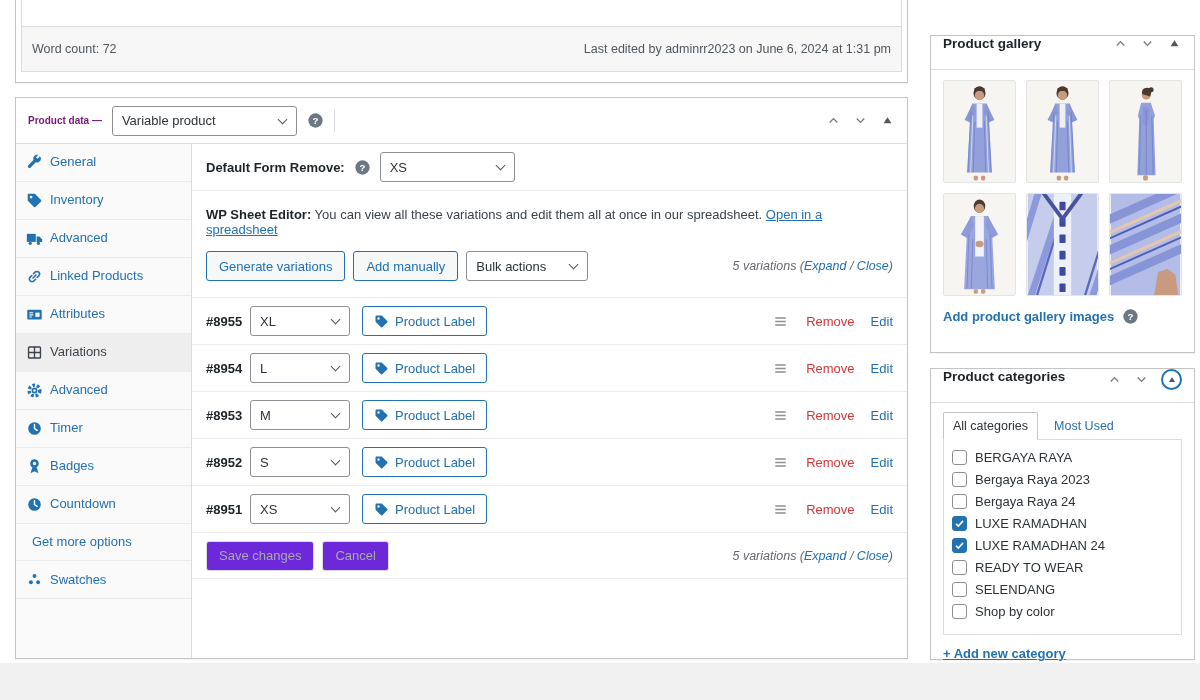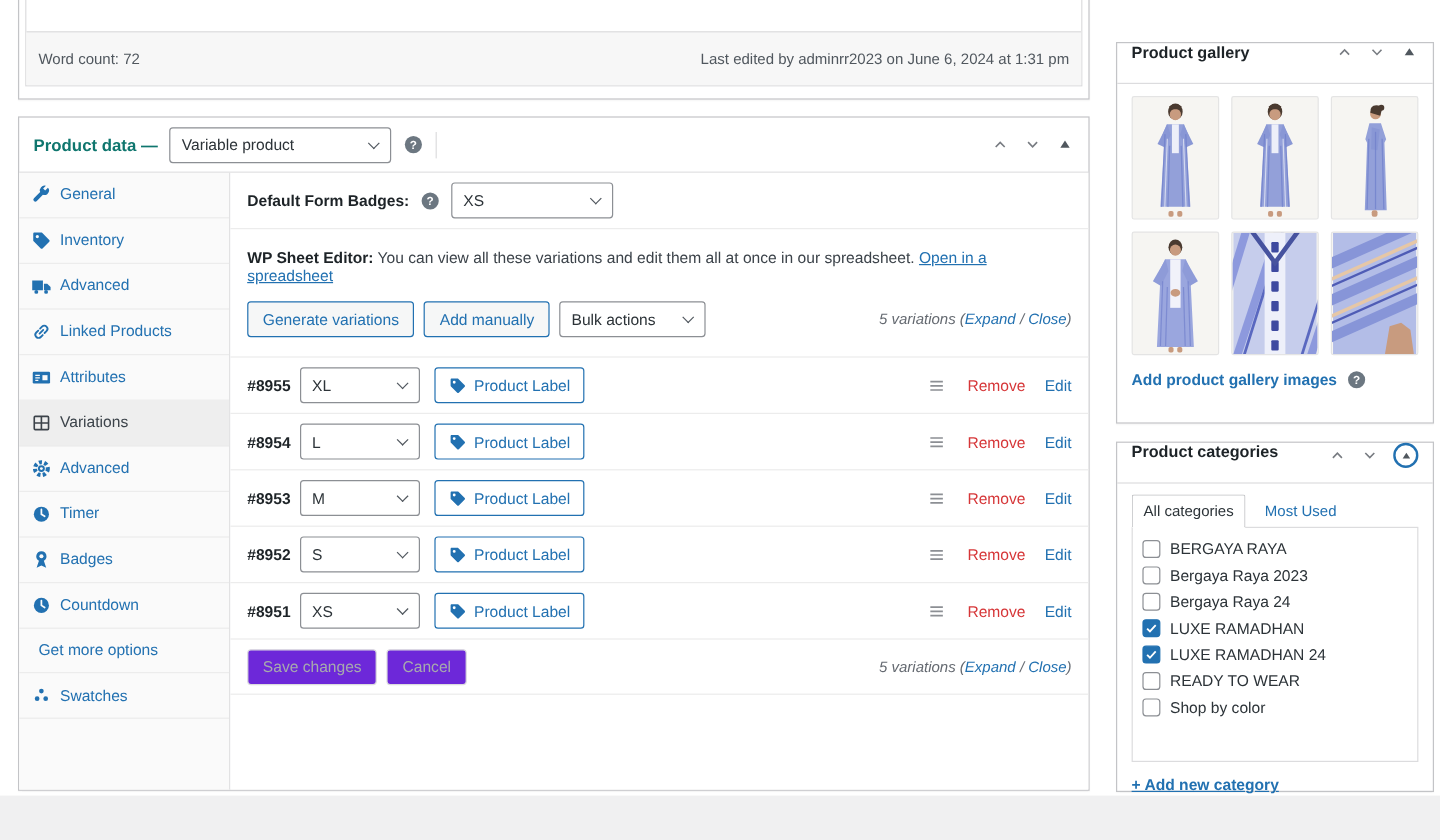--- a/index.html
+++ b/index.html
@@ -15,21 +15,21 @@
 
   
   #topbox{left:15px;top:-42px;width:893px;height:125px;}
   #topbox .inner{position:absolute;left:5px;right:5px;top:8px;bottom:10px;border:1px solid #dcdcde;background:#fff;}
   .statusbar{position:absolute;left:0;right:0;bottom:0;height:45px;border-top:1px solid #dcdcde;background:#f7f7f7;
     display:flex;align-items:center;justify-content:space-between;padding:0 10px;color:#50575e;font-size:12.5px;}
 
   
   #pdpanel{left:15px;top:97px;width:893px;height:562px;display:flex;flex-direction:column;}
   .pd-header{height:46px;flex:none;border-bottom:1px solid #dcdcde;display:flex;align-items:center;padding:0 12px;gap:10px;}
-  .pd-title{font-weight:700;font-size:14px;color:#0f766e;white-space:nowrap;}
+  .pd-title{font-weight:700;font-size:10px;color:#701a75;white-space:nowrap;}
   .vdiv{width:1px;height:22px;background:#dcdcde;}
   .hdr-controls{margin-left:auto;display:flex;align-items:center;gap:12px;color:#787c82;}
   .ctl{width:15px;height:15px;cursor:pointer;color:#787c82;}
   .ctl svg{width:100%;height:100%;display:block;}
   .ring{width:21px;height:21px;border:2px solid var(--accent);border-radius:50%;display:flex;align-items:center;justify-content:center;cursor:pointer;}
   .ring .ctl{width:12px;height:12px;}
 
   .pd-body{flex:1;display:flex;min-height:0;}
   .tabs{width:176px;flex:none;background:#fafafa;border-right:1px solid #dcdcde;overflow:hidden;}
   .tab{display:flex;align-items:center;gap:7px;padding:10px 8px 10px 10px;color:var(--accent);border-bottom:1px solid #ececec;cursor:pointer;line-height:1.25;}
@@ -263,21 +263,21 @@
                 <circle cx="14.2" cy="13.2" r="2.3"></circle>
               </g>
             </svg>
           </span>
           <span>Swatches</span>
         </div>
       </div>
     <div class="content">
 
       <div class="sec-default">
-        <span class="lbl-bold">Default Form Badges:</span>
+        <span class="lbl-bold">Default Form Remove:</span>
         <span class="helptip">
             <svg viewBox="0 0 20 20">
               <circle cx="10" cy="10" r="8.4" fill="#6c7781"></circle>
               <text x="10" y="14.2" font-size="11.5" font-weight="bold" text-anchor="middle" fill="#ffffff" font-family="sans-serif">?</text>
             </svg>
           </span>
         <span class="select" style="width:135px">
           <span>XS</span>
           <span class="chev"></span>
         </span>
@@ -649,20 +649,24 @@
           </svg>
         </span>
         <span class="cat-label">LUXE RAMADHAN 24</span>
       </div>
       <div class="cat-item">
         <span class="cb"></span>
         <span class="cat-label">READY TO WEAR</span>
       </div>
       <div class="cat-item">
         <span class="cb"></span>
+        <span class="cat-label">SELENDANG</span>
+      </div>
+      <div class="cat-item">
+        <span class="cb"></span>
         <span class="cat-label">Shop by color</span>
       </div>
     </div>
   <div class="add-cat">
     <a>+ Add new category</a>
   </div>
 </div>
 
 <div id="bottomstrip"></div>
 

